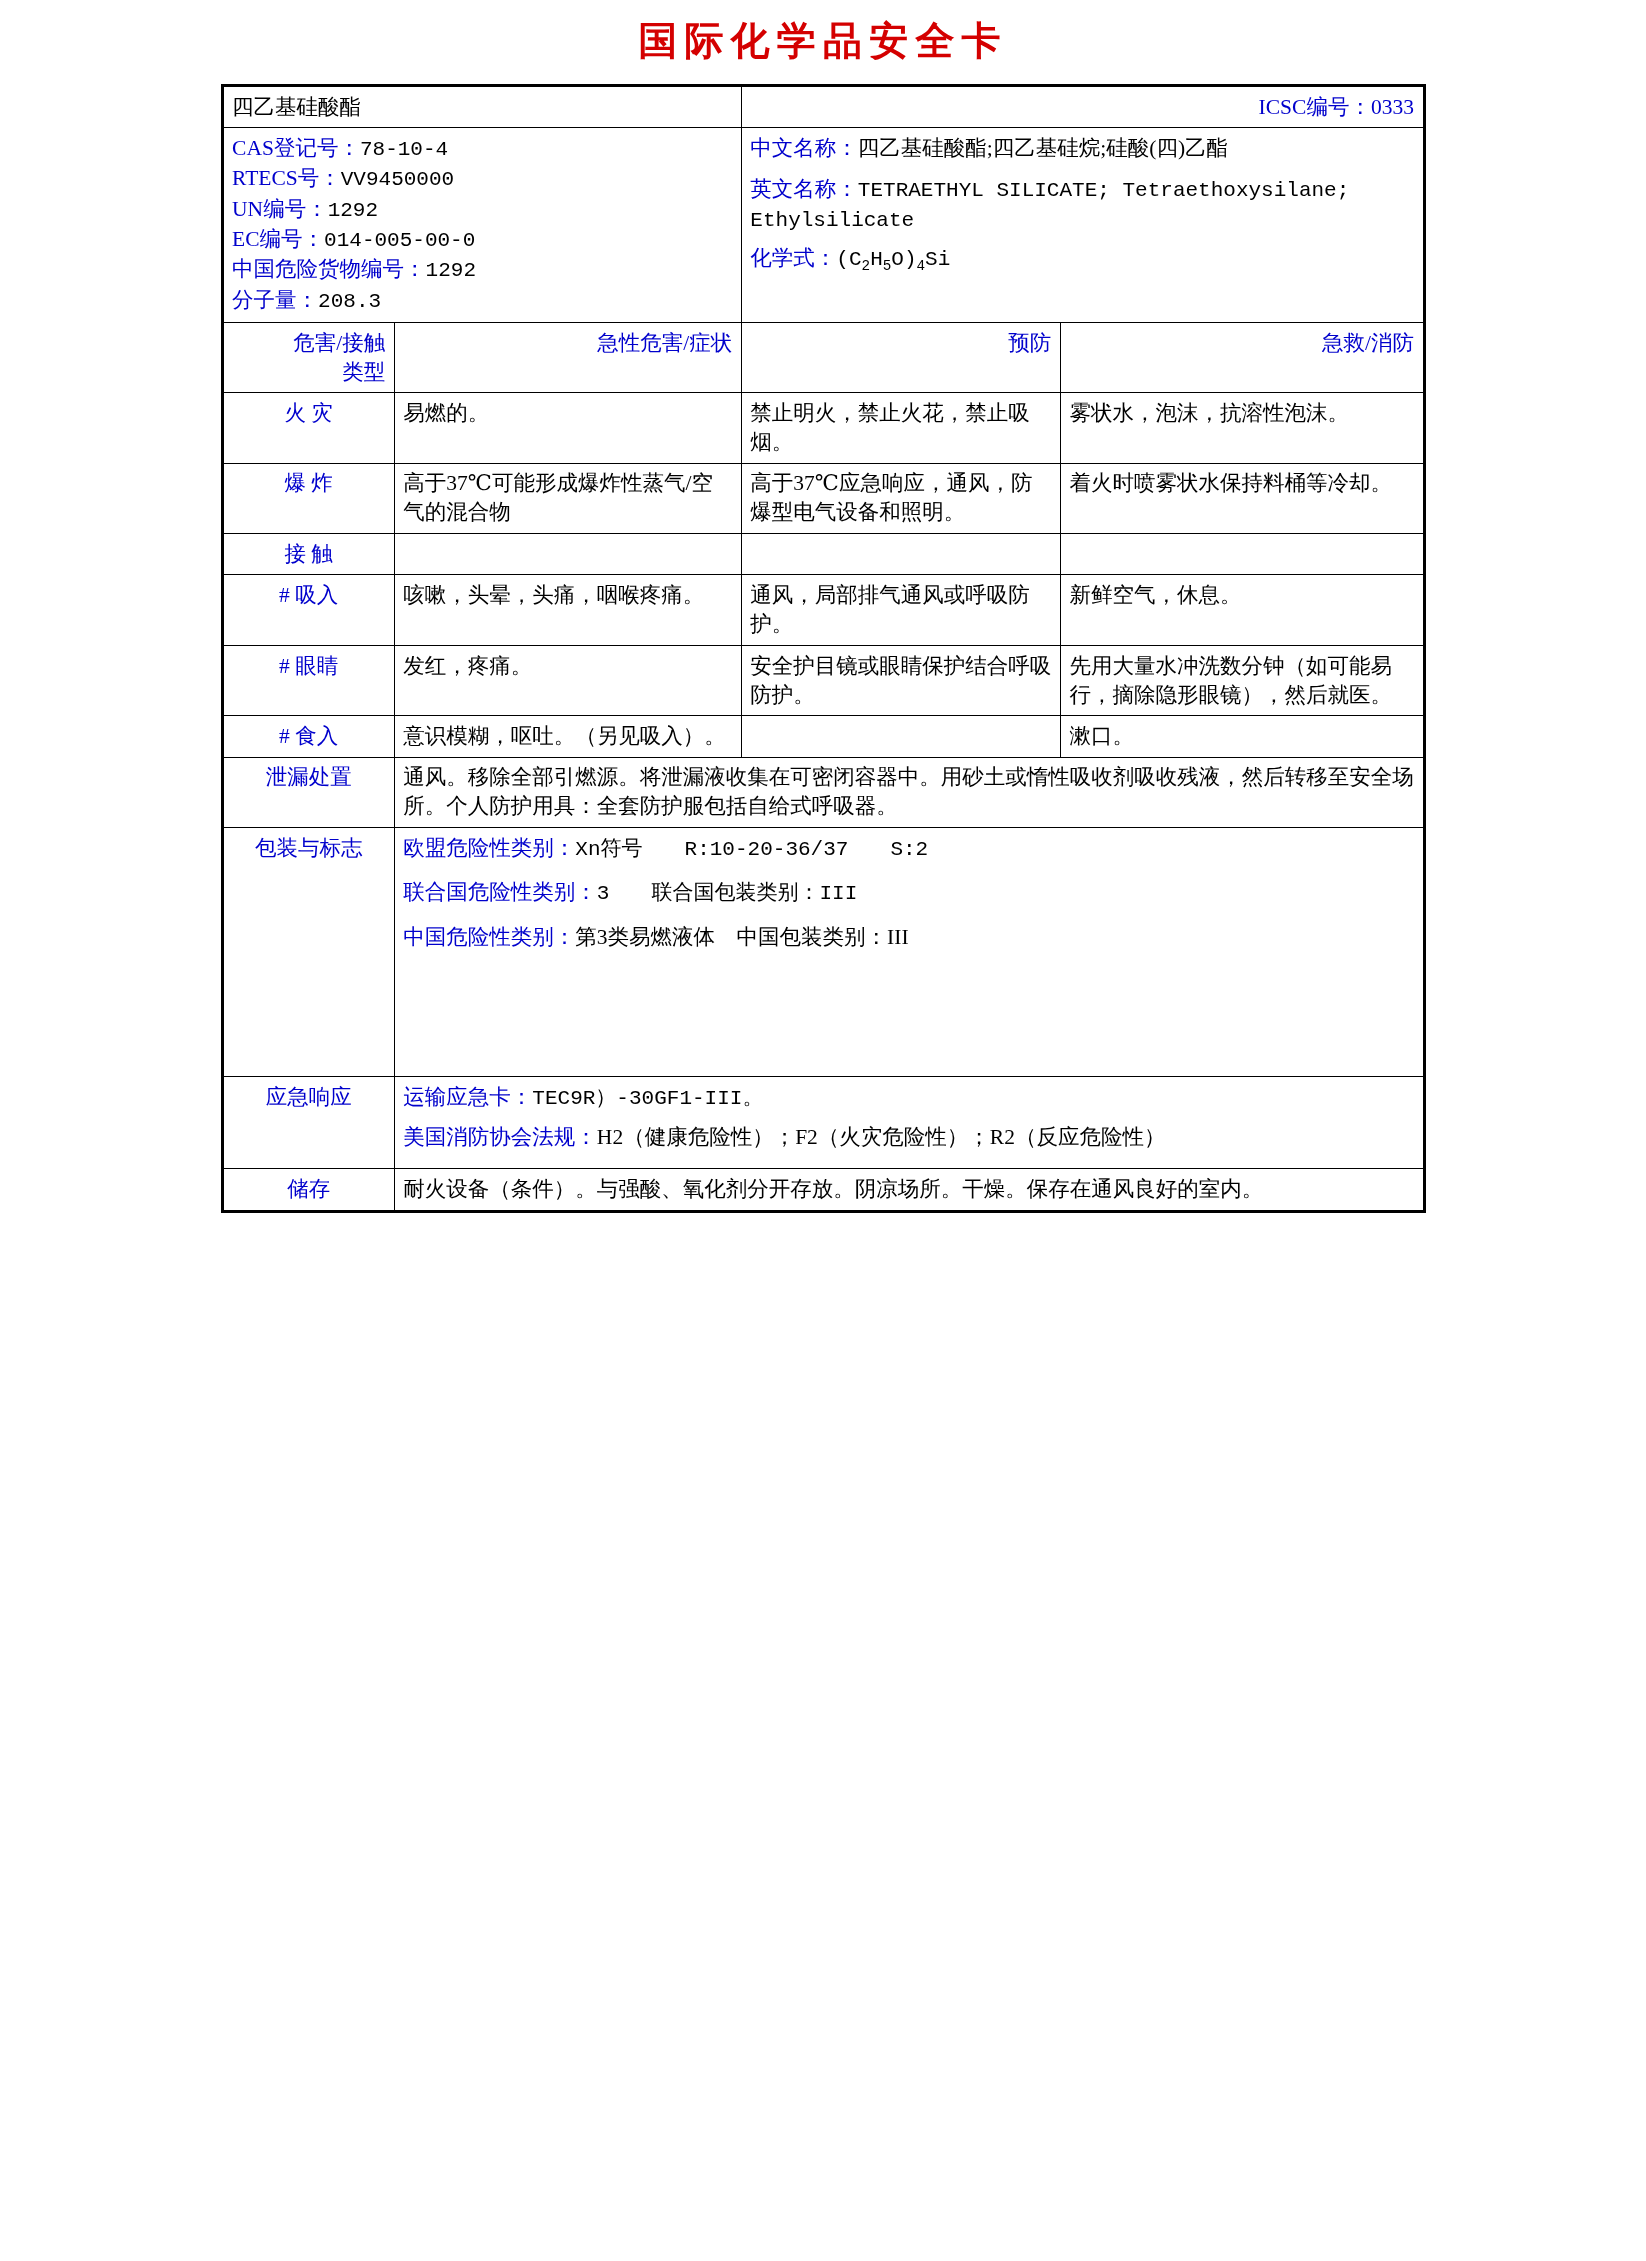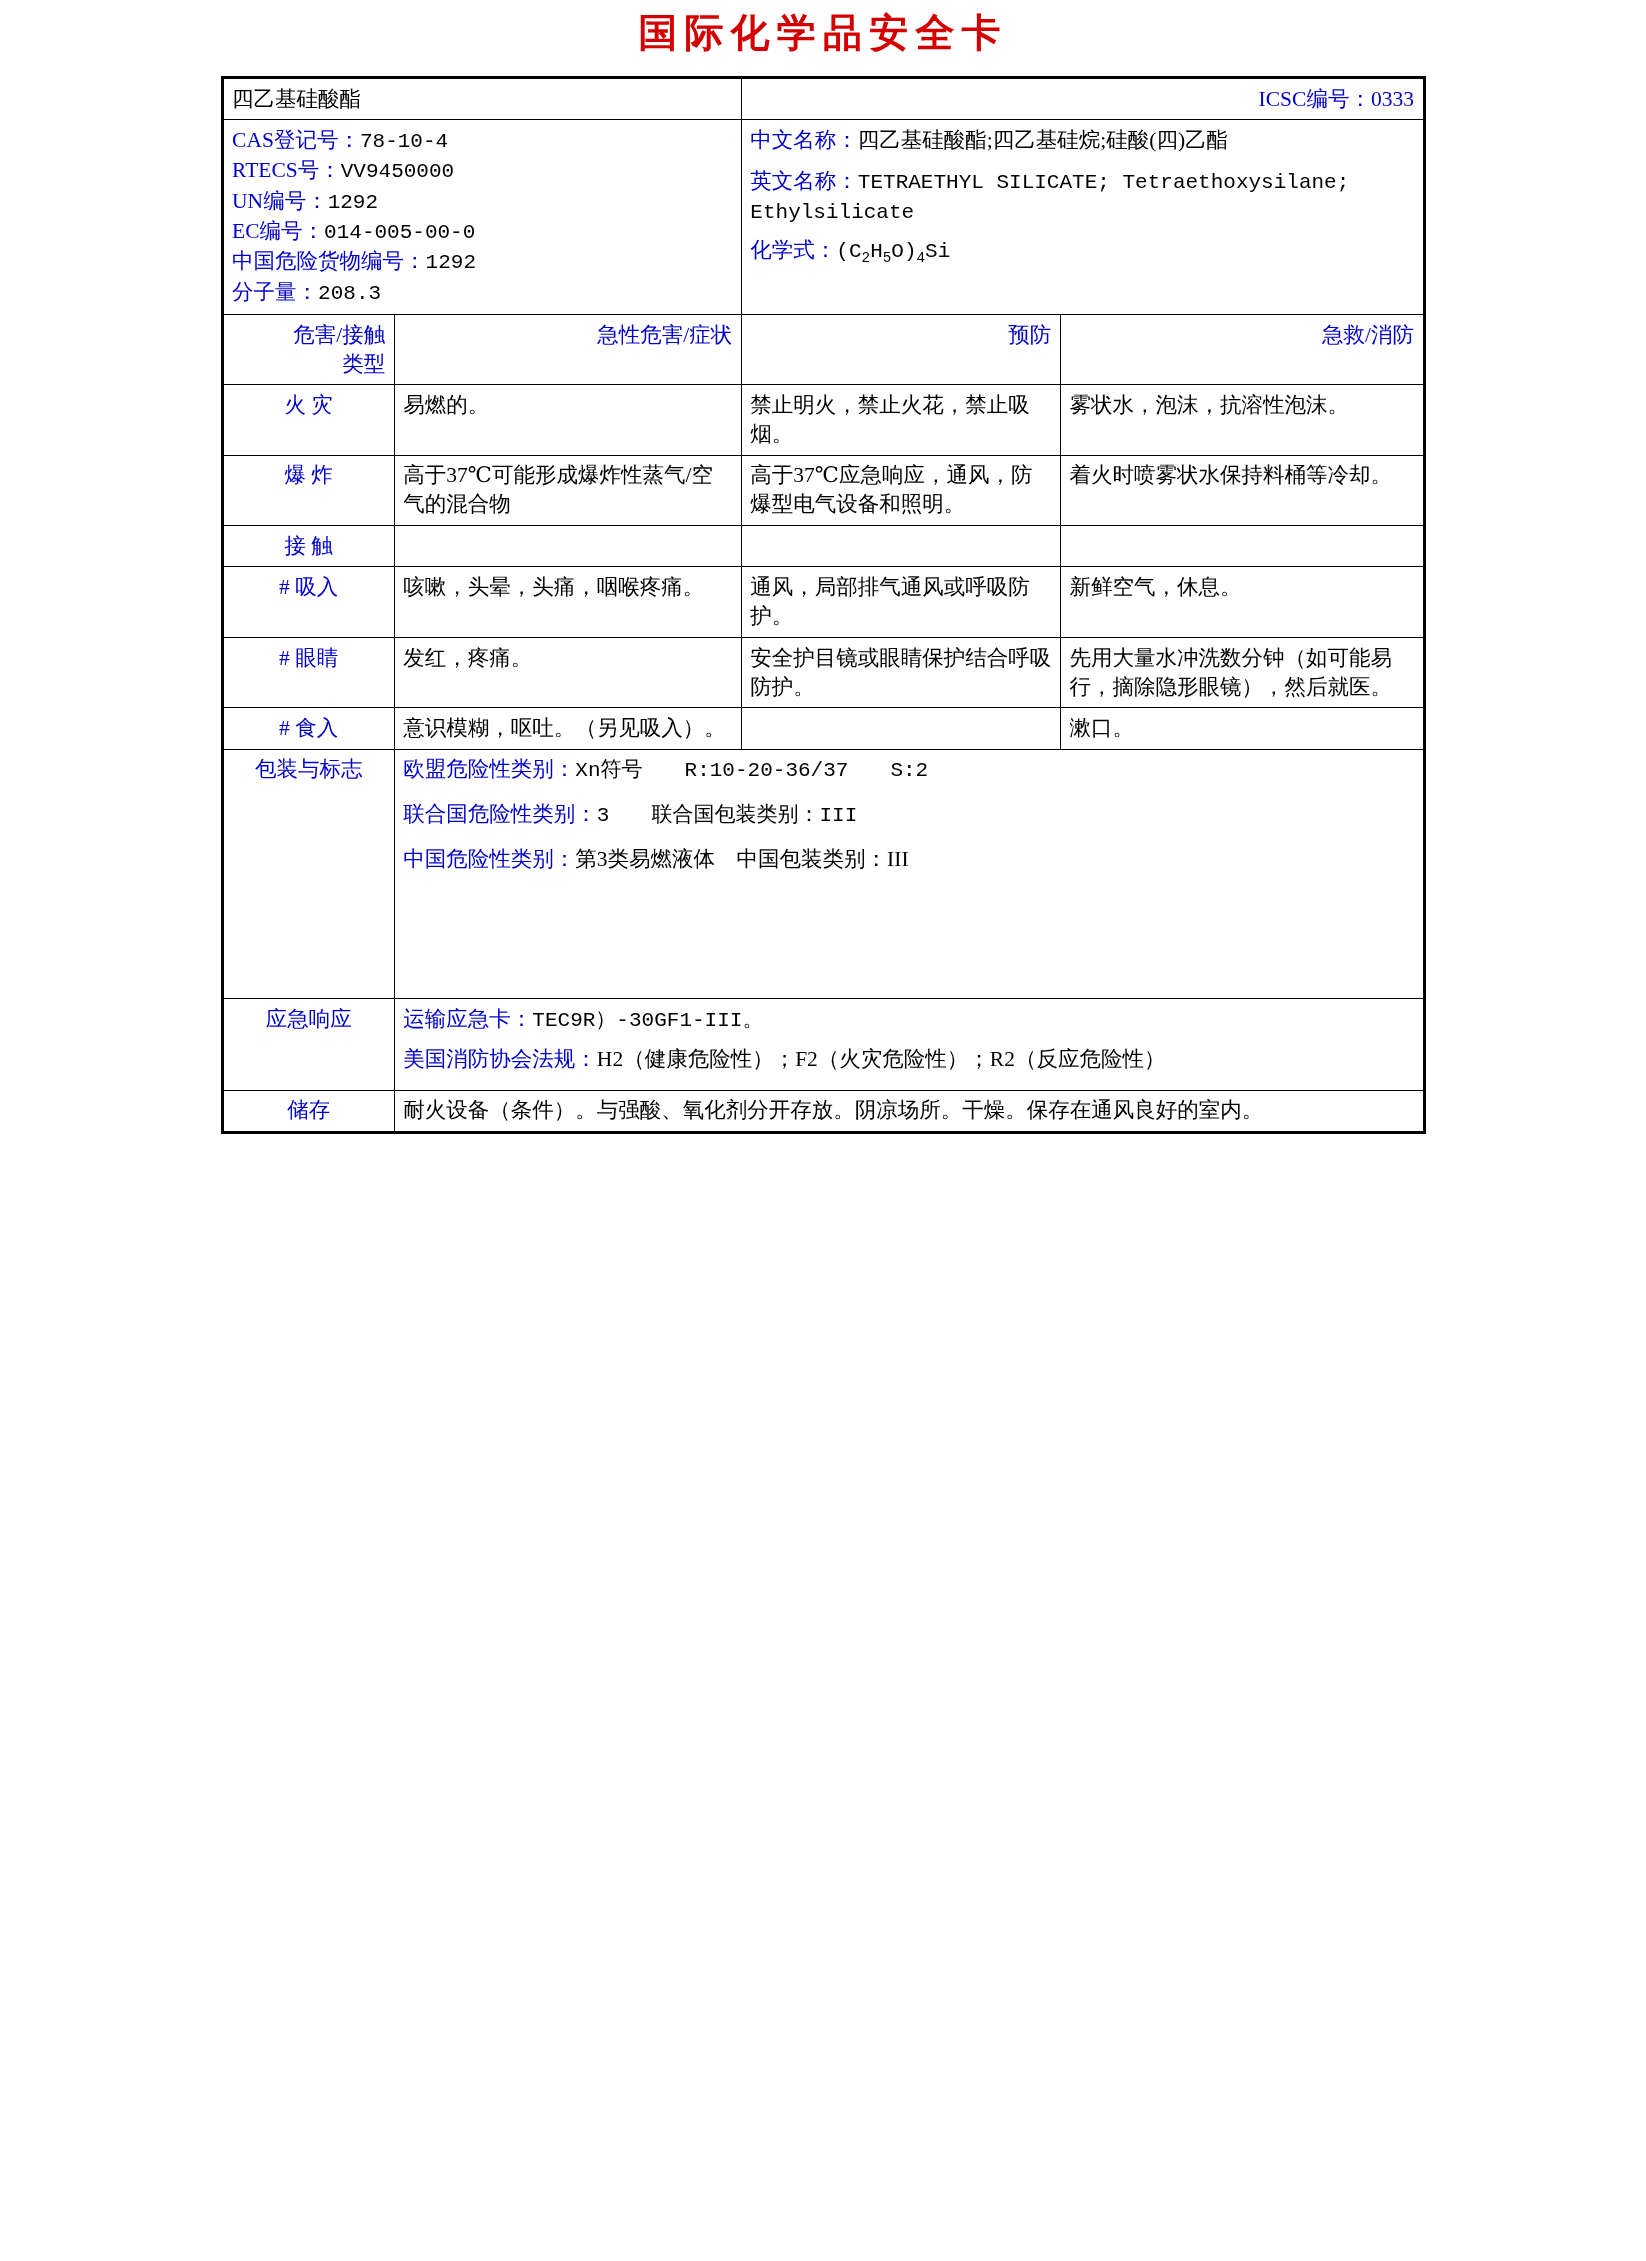--- a/index.html
+++ b/index.html
@@ -16,21 +16,21 @@
     width: 1646px;
     box-sizing: border-box;
     padding: 0;
   }
   .doc-title {
     text-align: center;
     color: #d40000;
     font-weight: bold;
     font-size: 39px;
     letter-spacing: 7.2px;
-    padding-top: 6px;
+    padding-top: 14px;
     padding-bottom: 16px;
     font-family: "DejaVu Serif", "Liberation Serif", serif;
   }
   .card {
     margin: 0 auto;
     width: 1205px;
     border: 2.2px solid #000;
     box-sizing: border-box;
   }
   table.main {
@@ -197,20 +197,24 @@
         <td>安全护目镜或眼睛保护结合呼吸防护。</td>
         <td>先用大量水冲洗数分钟（如可能易行，摘除隐形眼镜），然后就医。</td>
       </tr>
       <tr>
         <td class="label-cell"># 食入</td>
         <td>意识模糊，呕吐。（另见吸入）。</td>
         <td></td>
         <td>漱口。</td>
       </tr>
 
+      <tr>
+        <td class="label-cell">泄漏处置</td>
+        <td class="pad-big" colspan="3">通风。移除全部引燃源。将泄漏液收集在可密闭容器中。用砂土或惰性吸收剂吸收残液，然后转移至安全场所。个人防护用具：全套防护服包括自给式呼吸器。</td>
+      </tr>
 
       <tr>
         <td class="label-cell">包装与标志</td>
         <td class="pad-big tall-pkg" colspan="3">
           <div class="pkg-line">
             <span class="k">欧盟危险性类别：</span><span class="mono">Xn符号　　R:10-20-36/37　　S:2</span>
           </div>
           <div class="pkg-line">
             <span class="k">联合国危险性类别：</span><span class="mono">3　　联合国包装类别：III</span>
           </div>

